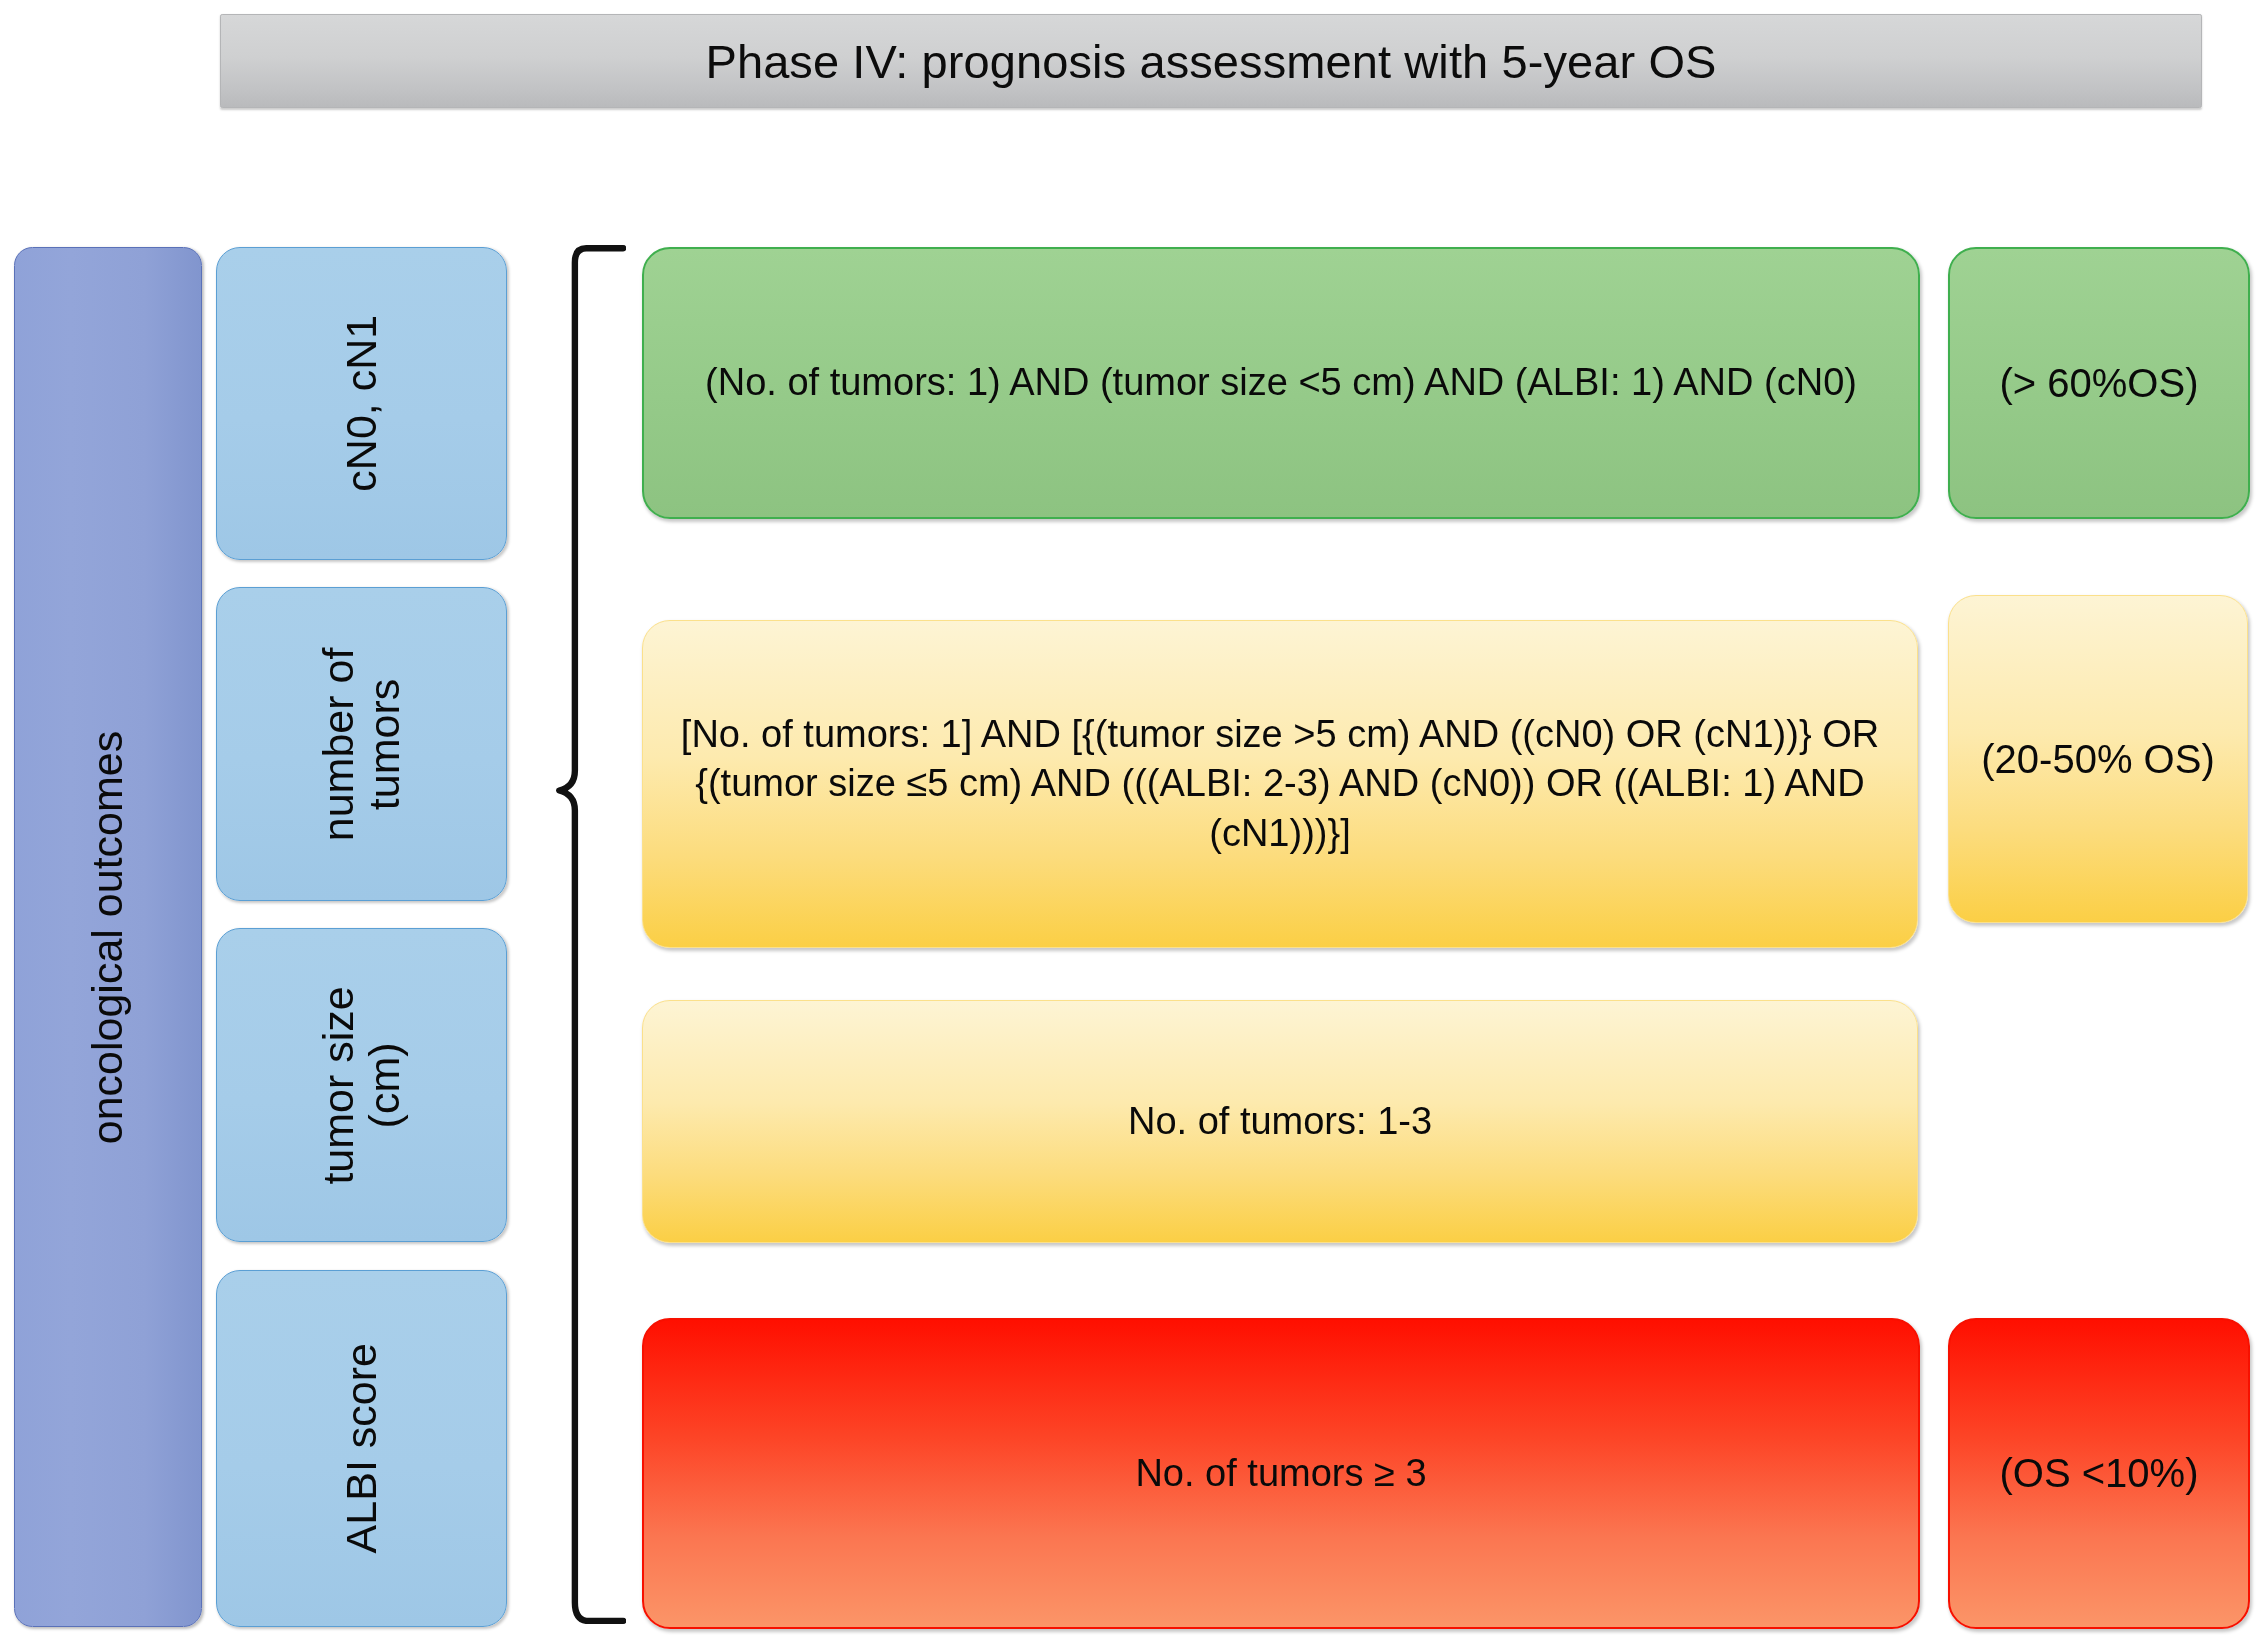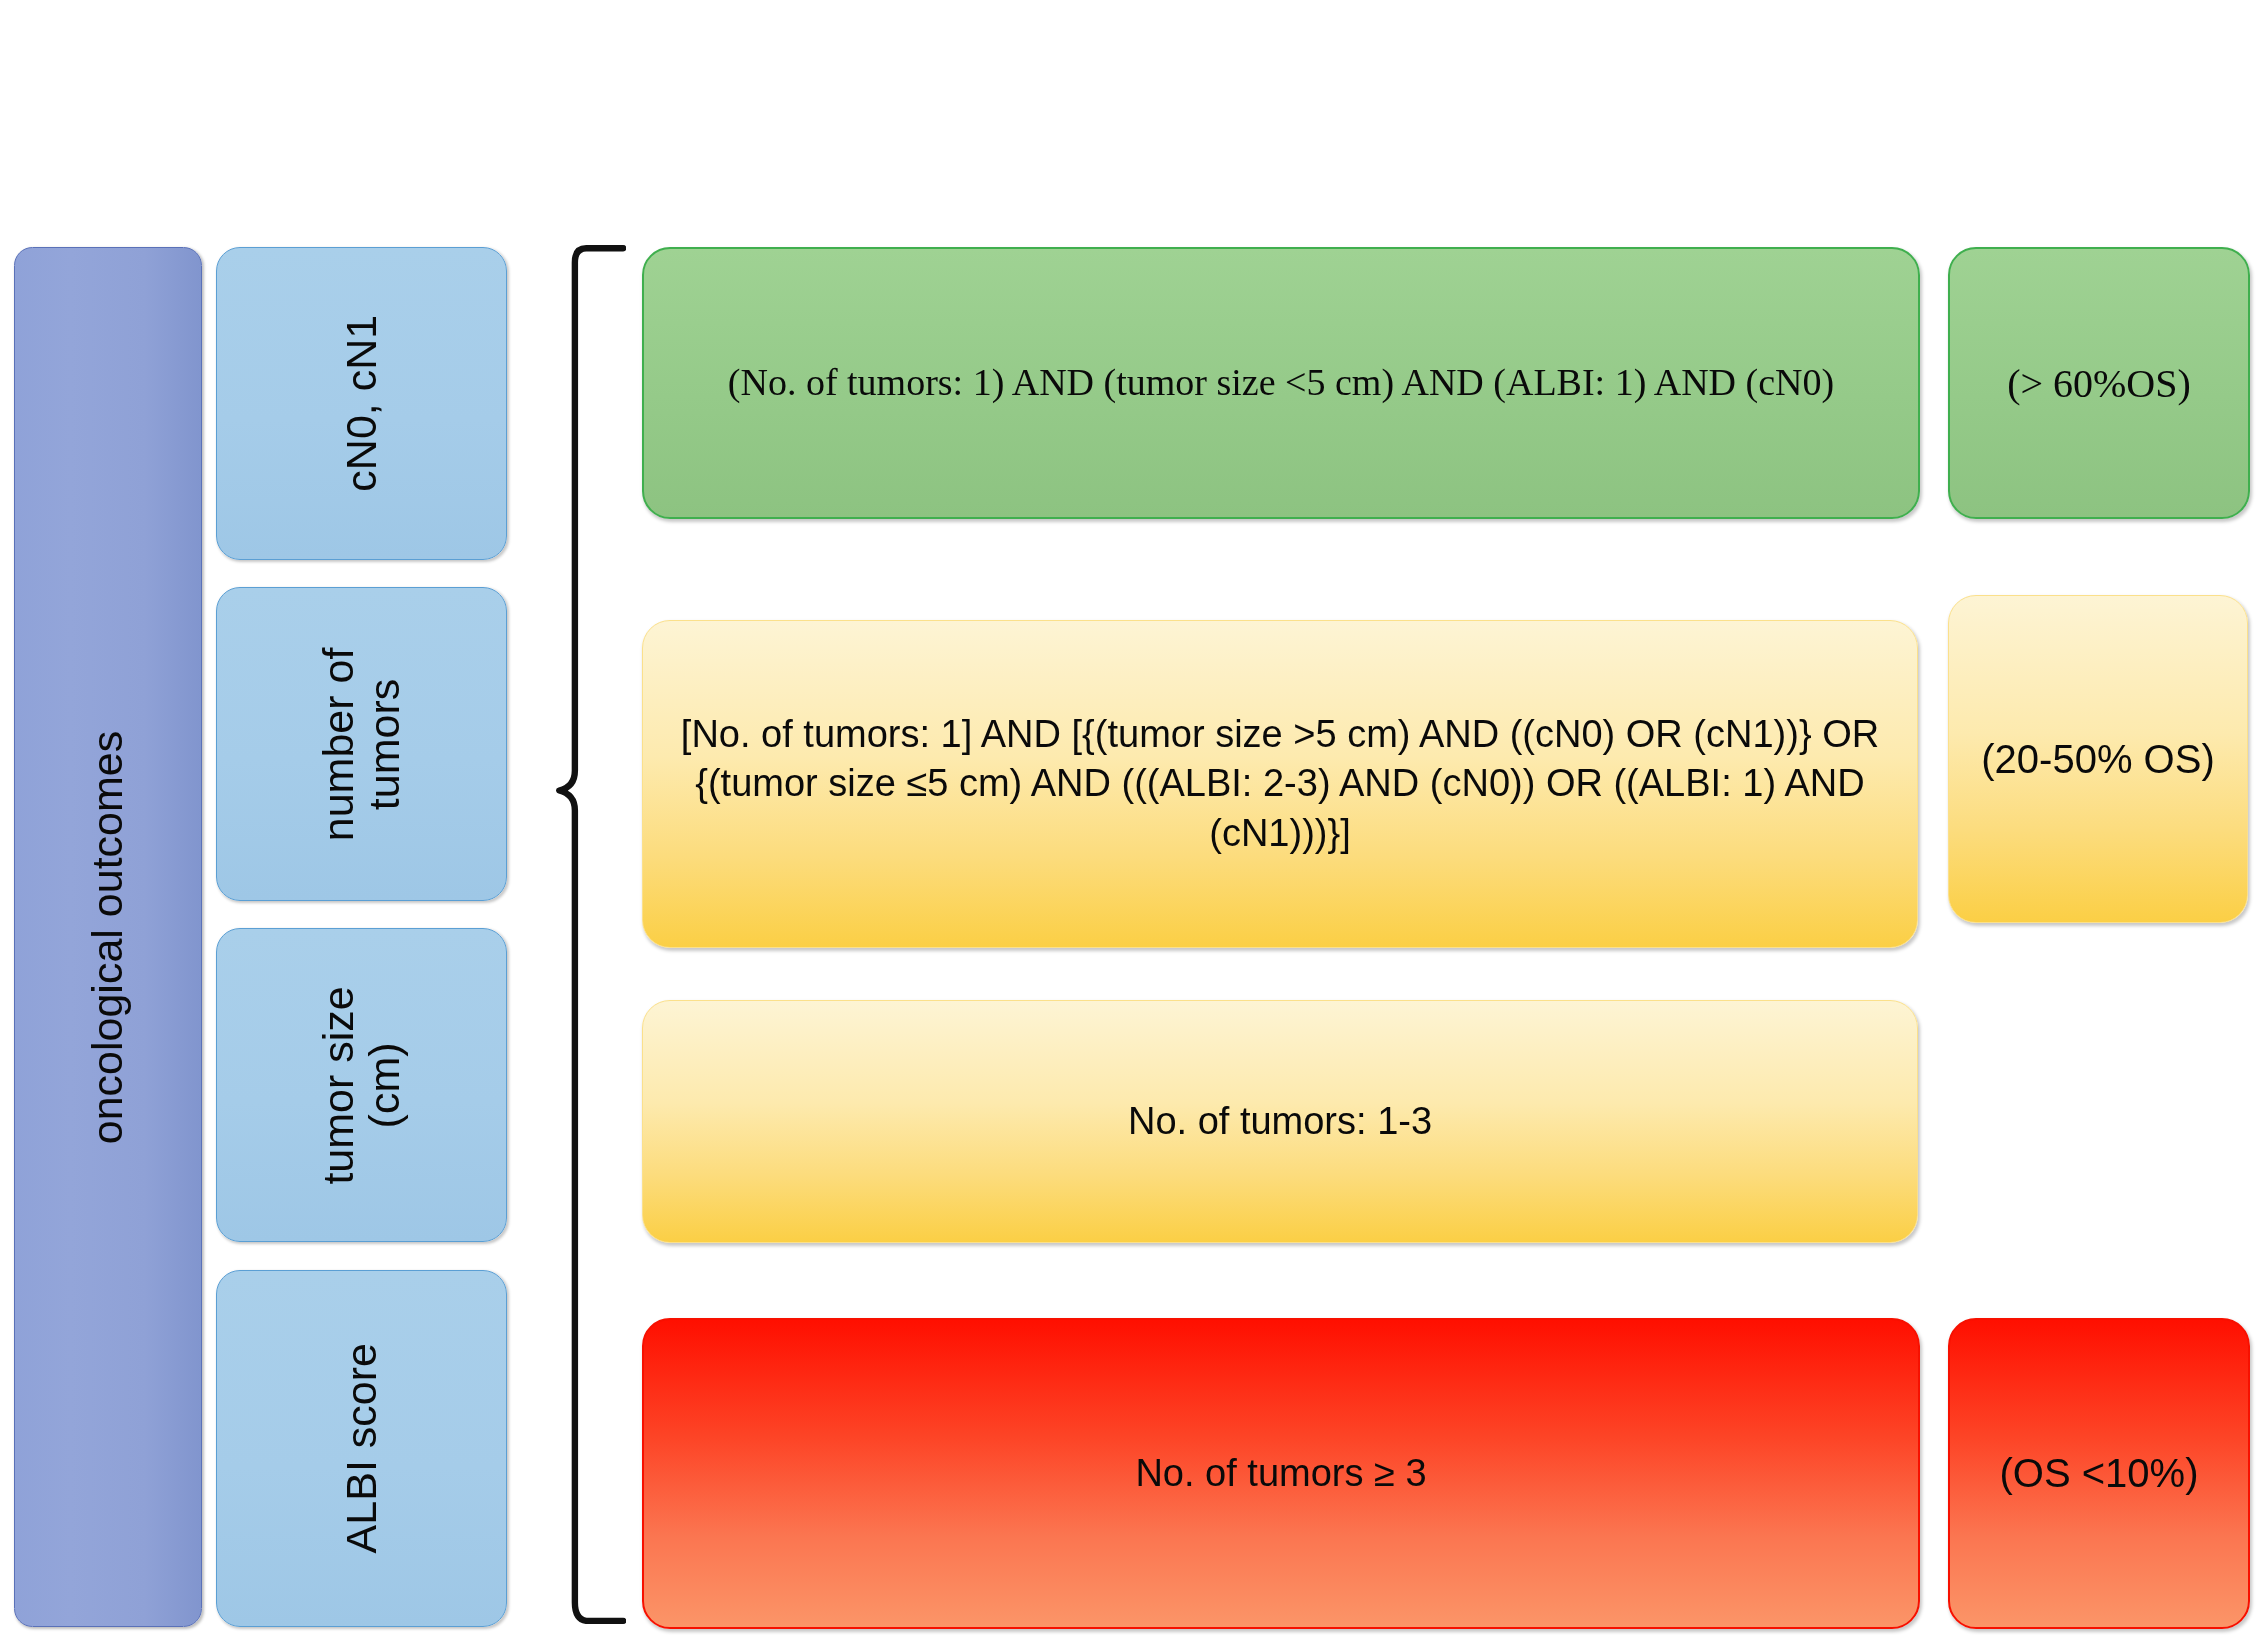--- a/index.html
+++ b/index.html
@@ -40,21 +40,21 @@
   
   .brace{position:absolute;left:555px;top:244px;width:71px;height:1384px;}
 
   
   .crit{position:absolute;left:642px;width:1274px;
     border-radius:28px;display:flex;align-items:center;justify-content:center;
     box-shadow:1.4px 2.1px 3.5px rgba(0,0,0,.22);text-align:center;}
   .crit .txt{font-size:38px;line-height:1.30;padding:0 31px;color:#0a0a0a;}
 
   .row-green{background:linear-gradient(to bottom,#9fd293 0%,#95ca89 55%,#8dc381 100%);
-    border:2.1px solid #3faf4e;font-family:Liberation Serif, serif;}
+    border:2.1px solid #3faf4e;}
   .row-yellow{background:linear-gradient(to bottom,#fdf4d4 0%,#fdeaae 42%,#fcdc7d 72%,#fbcf45 100%);
     border:1.4px solid #fbe08b;}
   .row-red{background:linear-gradient(to bottom,#ff0f00 0%,#fd4426 38%,#fb7550 70%,#fb9568 100%);
     border:2.1px solid #f71000;}
 
   .cr0{top:247px;height:268px;}
   .cr1{top:620px;height:326px;}
   .cr2{top:1000px;height:241px;}
   .cr3{top:1318px;height:307px;}
 
@@ -66,20 +66,23 @@
   .os0{top:247px;height:268px;}
   .os1{top:595px;height:326px;}
   .os2{top:1000px;height:241px;}
   .os3{top:1318px;height:307px;}
 </style>
 </head>
 <body>
 
 <div id="stage">
 
+  <div class="header-bar">
+    <div class="header-title">Phase IV: prognosis assessment with 5-year OS</div>
+  </div>
 
   <div class="outcomes-col">
     <div class="vlabel">oncological outcomes</div>
   </div>
 
   <div class="var-box vb0">
     <div class="vlabel">cN0, cN1</div>
   </div>
   <div class="var-box vb1">
     <div class="vlabel">number of

